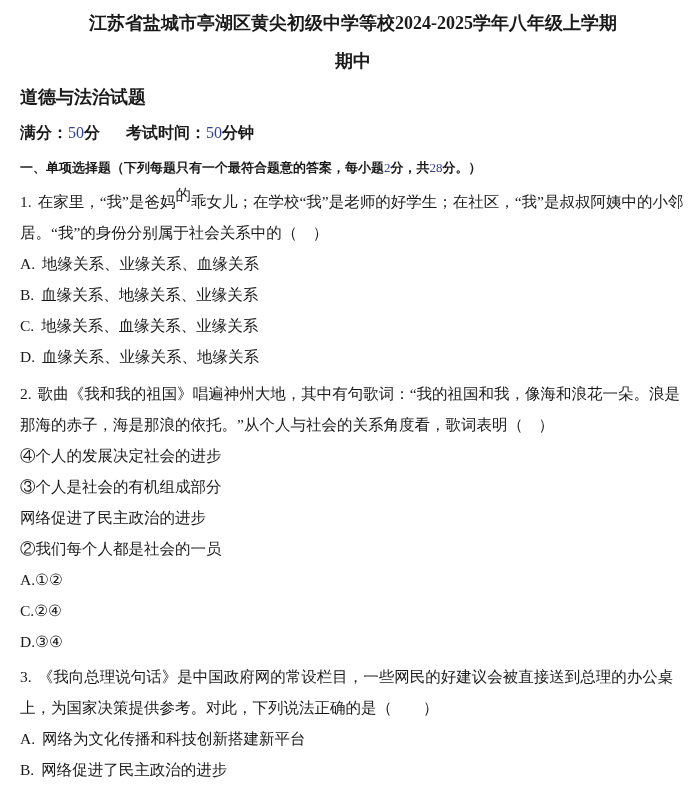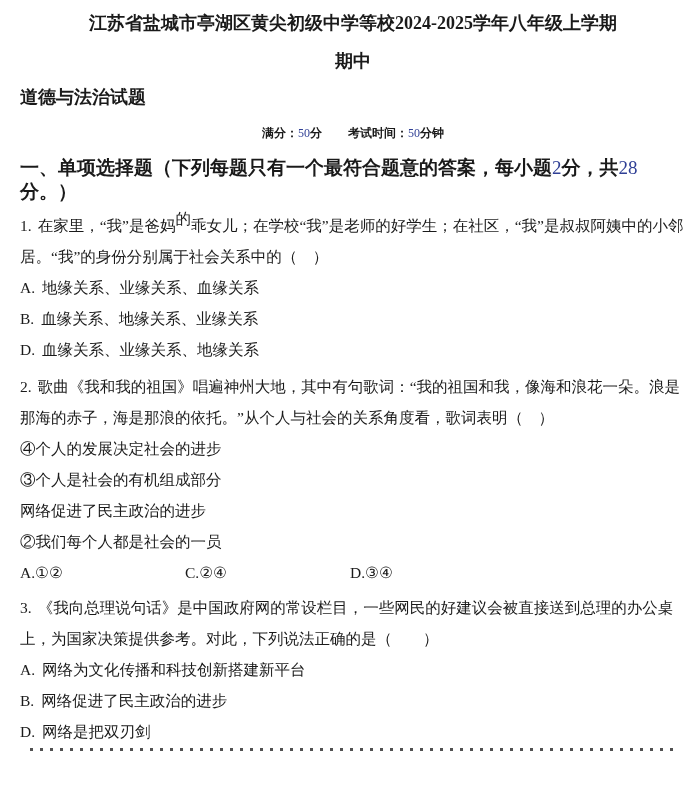--- a/index.html
+++ b/index.html
@@ -4,33 +4,33 @@
 <style>
   html,body{margin:0;padding:0;background:#ffffff;}
   .page{
     width:694px;height:791px;overflow:hidden;box-sizing:border-box;
     padding:10px 8px 0 20px;background:#ffffff;color:#1a1a1a;
     font-family:"Liberation Serif","DejaVu Serif",serif;
   }
   .title{font-size:18px;font-weight:bold;text-align:center;line-height:26px;}
   .title-2{margin-top:12px;}
   .subject{margin-top:10px;font-size:18px;font-weight:bold;text-align:left;line-height:26px;}
-  .exam-info{margin-top:12px;font-size:12px;font-weight:bold;text-align:center;line-height:22px;}
-  .section-heading{margin-top:12px;font-size:19px;font-weight:bold;line-height:24px;}
+  .exam-info{margin-top:12px;font-size:16px;font-weight:bold;text-align:left;line-height:22px;}
+  .section-heading{margin-top:12px;font-size:13px;font-weight:bold;line-height:24px;}
   .num{color:#2f3f95;font-weight:normal;}
   .gap{display:inline-block;width:26px;}
   .question{margin-top:6px;}
   .question p{margin:0;}
   .stem,.option,.statement,.choices{font-size:15.5px;line-height:31px;}
   .qnum{margin-right:6px;}
   .olabel{margin-right:7px;}
   .sup{position:relative;top:-7px;display:inline-block;}
-  .choices{display:flex;}
+  .choices{display:flex;flex-direction:column;}
   .choice{width:165px;}
-  .choice:last-child{width:auto;text-align:center;}
+  .choice:last-child{width:auto;}
   .remnant{
     margin:1px 0 0 10px;width:644px;height:3px;opacity:.85;
     background-image:repeating-linear-gradient(to right,#333 0 3px,transparent 3px 10px);
   }
 </style>
 </head>
 <body>
 
 <div class="page">
 
@@ -45,20 +45,21 @@
   <div class="section-heading">
     <span>一、单项选择题（下列每题只有一个最符合题意的答案，每小题</span><span class="num">2</span><span>分，共</span><span class="num">28</span><span>分。）</span>
   </div>
 
   <div class="question">
     <p class="stem">
       <span class="qnum">1.</span><span>在家里，“我”是爸妈</span><span class="sup">的</span><span>乖女儿；在学校“我”是老师的好学生；在社区，“我”是叔叔阿姨中的小邻居。“我”的身份分别属于社会关系中的（　）</span>
     </p>
     <p class="option"><span class="olabel">A.</span><span>地缘关系、业缘关系、血缘关系</span></p>
     <p class="option"><span class="olabel">B.</span><span>血缘关系、地缘关系、业缘关系</span></p>
+    <p class="option"><span class="olabel">C.</span><span>地缘关系、血缘关系、业缘关系</span></p>
     <p class="option"><span class="olabel">D.</span><span>血缘关系、业缘关系、地缘关系</span></p>
   </div>
 
   <div class="question">
     <p class="stem">
       <span class="qnum">2.</span><span>歌曲《我和我的祖国》唱遍神州大地，其中有句歌词：“我的祖国和我，像海和浪花一朵。浪是那海的赤子，海是那浪的依托。”从个人与社会的关系角度看，歌词表明（　）</span>
     </p>
     <p class="statement">④个人的发展决定社会的进步</p>
     <p class="statement">③个人是社会的有机组成部分</p>
     <p class="statement">网络促进了民主政治的进步</p>

